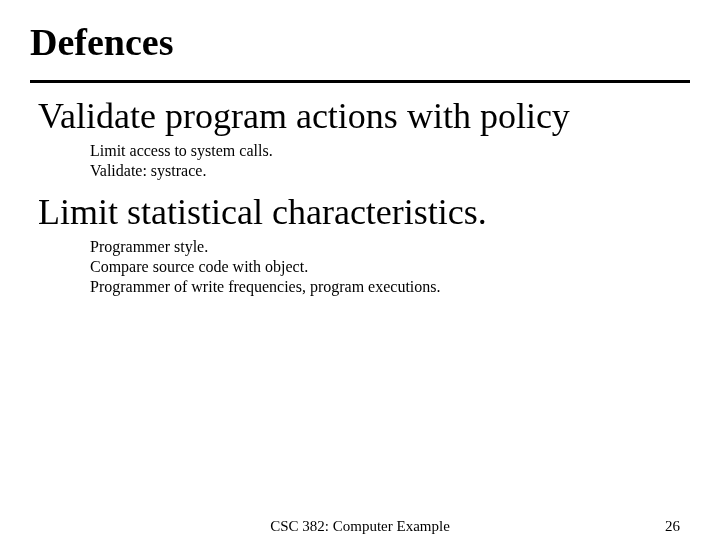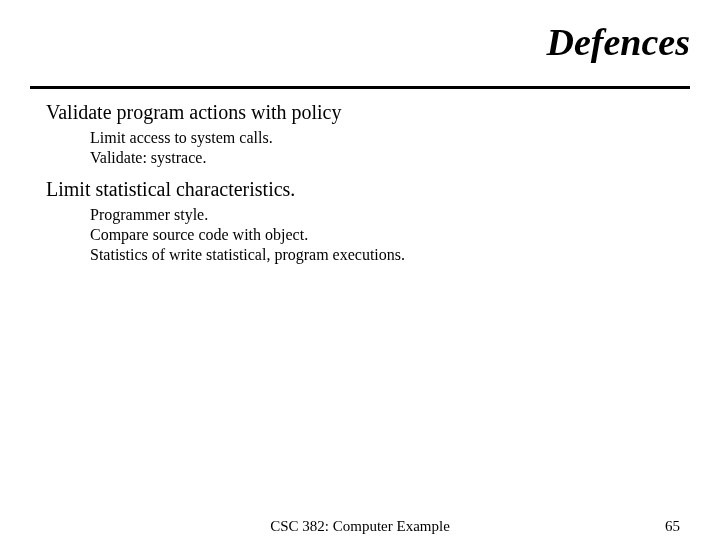--- a/index.html
+++ b/index.html
@@ -11,33 +11,32 @@
       width: 720px;
       height: 540px;
       background: #ffffff;
       font-family: "Times New Roman", Times, serif;
       color: #000000;
       position: relative;
       padding: 20px 30px;
     }
     .title {
       font-size: 38px;
-      text-align: right;
-      margin-bottom: 22px;
-      font-style: italic;
+      text-align: left;
+      margin-bottom: 16px;
     }
     .hr {
       border: none;
       border-top: 3px solid #000;
       margin: 0 0 12px 0;
     }
     .main-point {
-      font-size: 20px;
+      font-size: 36px;
       margin-bottom: 4px;
-      margin-left: 16px;
+      margin-left: 8px;
     }
     .sub-point {
       font-size: 16px;
       margin-left: 60px;
       line-height: 1.25;
       text-indent: -18px;
       padding-left: 18px;
     }
     .section-gap {
       margin-top: 10px;
@@ -65,18 +64,18 @@
 <h1 class="title">Defences</h1>
 <hr class="hr">
 
 <div class="main-point">Validate program actions with policy</div>
 <div class="sub-point">Limit access to system calls.</div>
 <div class="sub-point">Validate: systrace.</div>
 
 <div class="main-point section-gap">Limit statistical characteristics.</div>
 <div class="sub-point">Programmer style.</div>
 <div class="sub-point">Compare source code with object.</div>
-<div class="sub-point">Statistics of write statistical, program executions.</div>
+<div class="sub-point">Programmer of write frequencies, program executions.</div>
 
 <div class="footer">
   <span class="footer-center">CSC 382: Computer Example</span>
-  <span class="footer-right">65</span>
+  <span class="footer-right">26</span>
 </div>
 
 </body></html>

